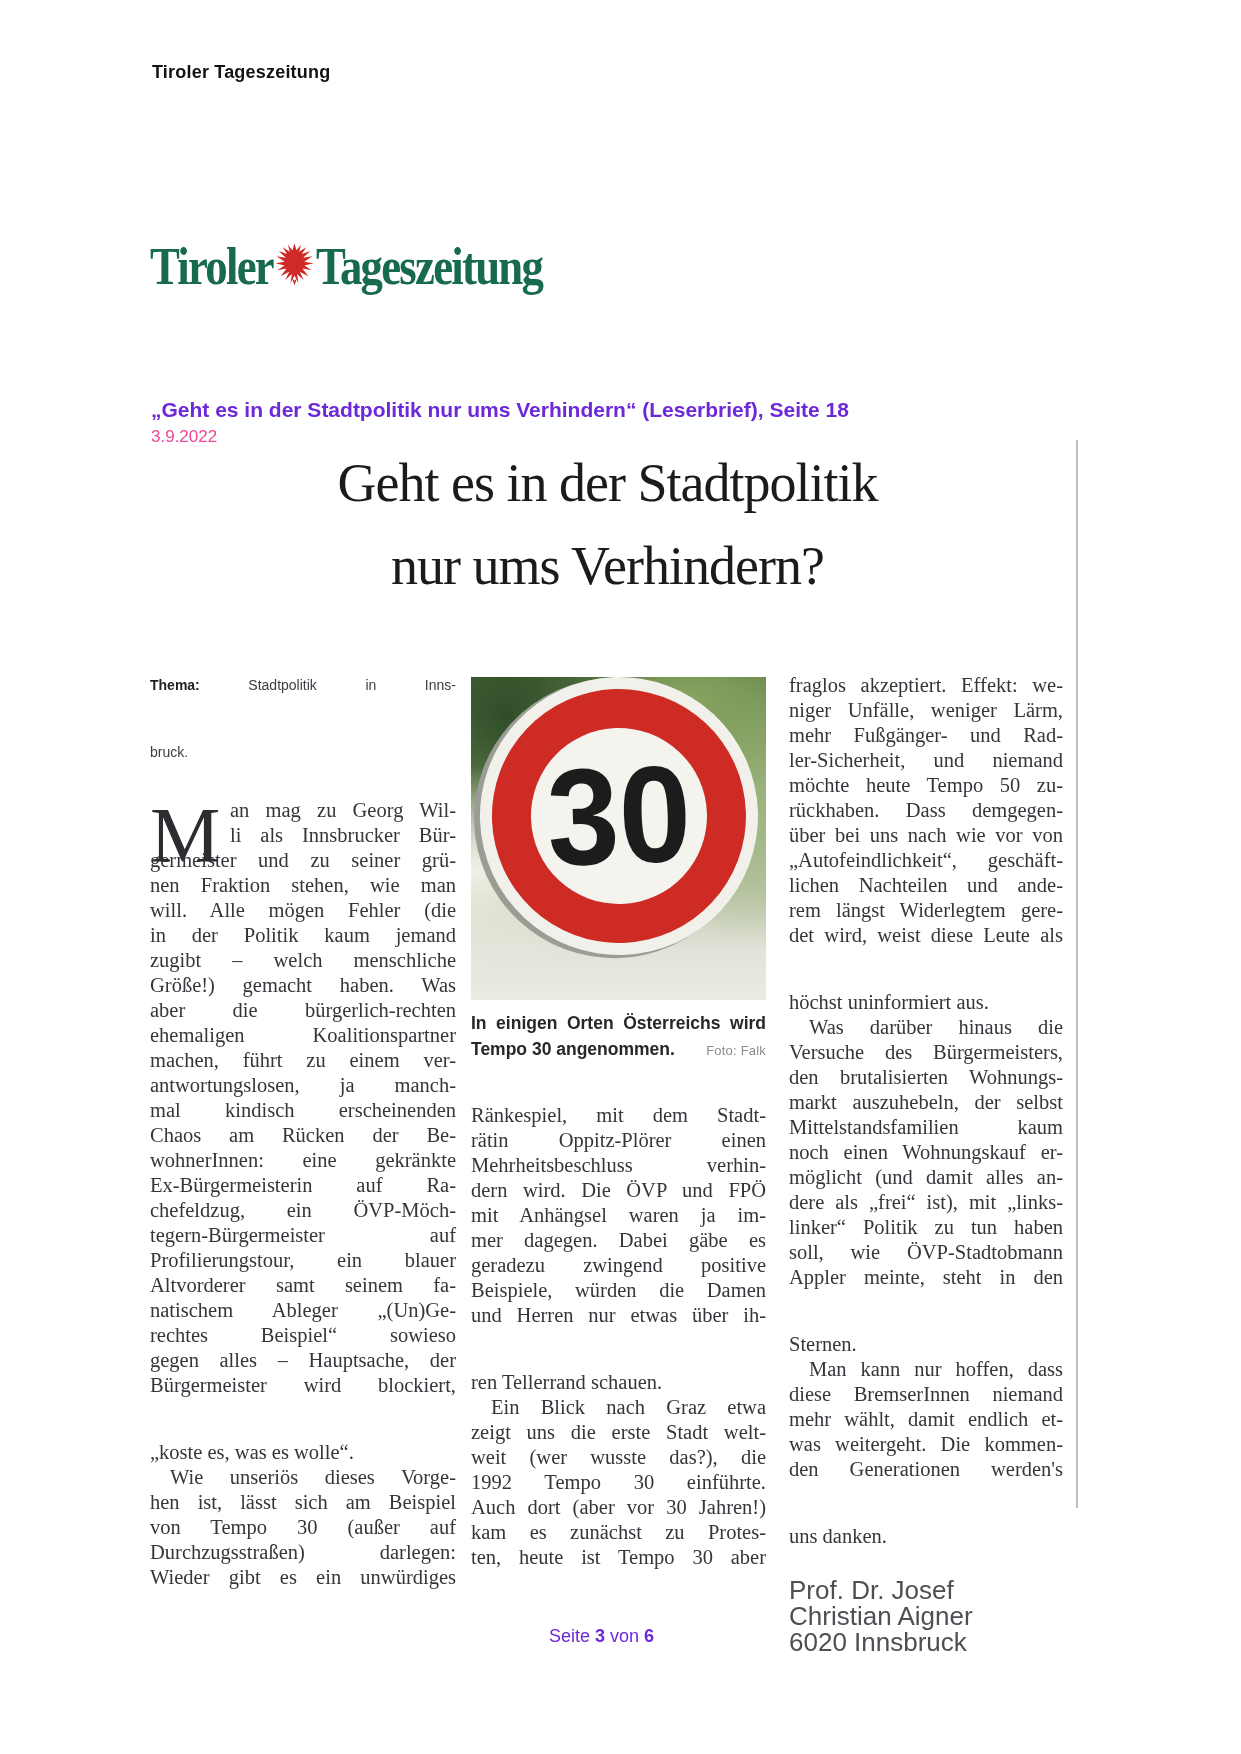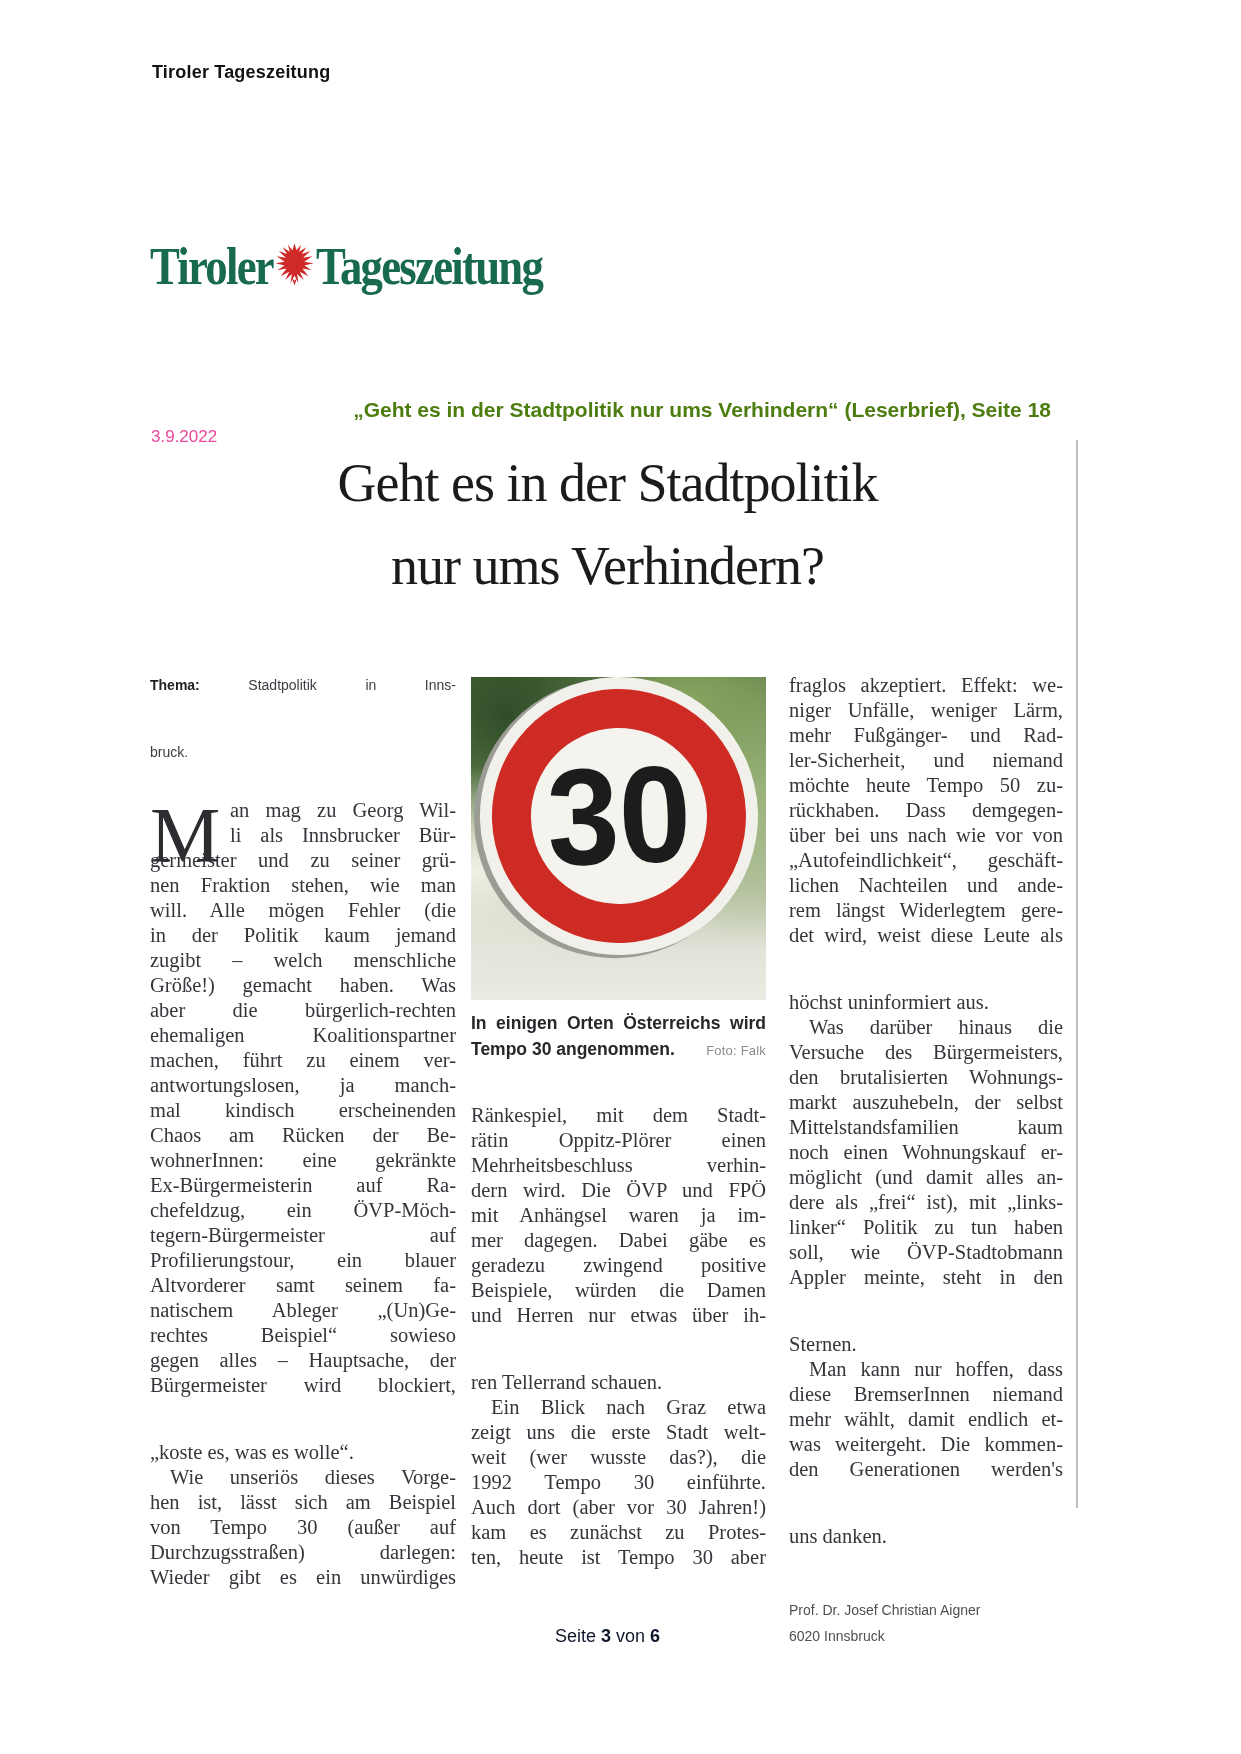--- a/index.html
+++ b/index.html
@@ -20,21 +20,21 @@
     transform:scaleX(.86);transform-origin:left center;white-space:nowrap;
   }
   .logo .w{
     font-family:"Liberation Serif",serif;font-weight:bold;font-size:52px;line-height:1;
     color:#17694f;letter-spacing:-2px;
   }
   .logo svg{margin:0 2px 6px 2px;display:block;}
   
   .clip-headline{
     position:absolute;left:151px;top:398px;width:900px;
-    font-family:"Liberation Sans",sans-serif;font-weight:bold;font-size:21px;color:#4d7c0f;text-align:right;
+    font-family:"Liberation Sans",sans-serif;font-weight:bold;font-size:21px;color:#6d28d9;
   }
   .clip-date{
     position:absolute;left:151px;top:427px;
     font-family:"Liberation Sans",sans-serif;font-size:17px;color:#ec4899;
   }
   
   .article-title{
     position:absolute;left:150px;top:442px;width:915px;text-align:center;
     font-family:Liberation Serif, serif;font-weight:400;font-size:54px;line-height:83px;
     color:#1b1b1a;letter-spacing:-1px;
@@ -77,27 +77,27 @@
     font-family:"Liberation Sans",sans-serif;font-weight:bold;font-size:17.5px;line-height:26px;
     color:#26262b;margin-bottom:39px;
   }
   .caption .cap-line1{text-align:justify;text-align-last:justify;}
   .caption .cap-row{display:flex;justify-content:space-between;align-items:baseline;}
   .caption .credit{
     font-weight:normal;font-size:13px;color:#8d8d8d;letter-spacing:.2px;
   }
   
   .signature{
-    margin-top:48px;font-family:"Liberation Sans",sans-serif;font-size:14px;line-height:26px;
+    margin-top:28px;font-family:"Liberation Sans",sans-serif;font-size:26px;line-height:26px;
     color:#4e4f54;
   }
   
   .footer{
-    position:absolute;left:150px;top:1626px;width:915px;text-align:center;
-    font-family:"Liberation Sans",sans-serif;font-size:18px;color:#0f172a;
+    position:absolute;left:144px;top:1626px;width:915px;text-align:center;
+    font-family:"Liberation Sans",sans-serif;font-size:18px;color:#6d28d9;
   }
   .footer b{font-weight:bold;}
 </style>
 </head>
 <body>
 
 <div class="page">
 
   <div class="brand">Tiroler Tageszeitung</div>
 

